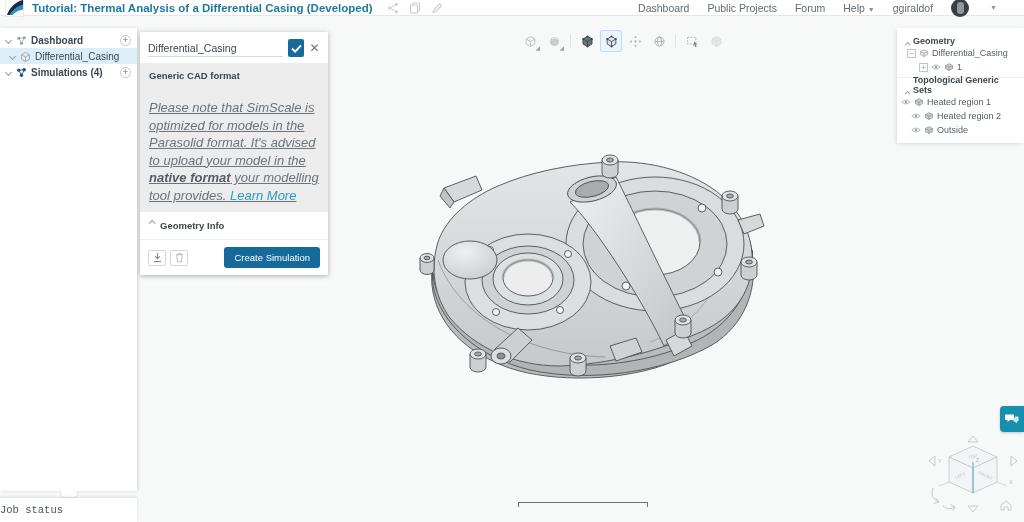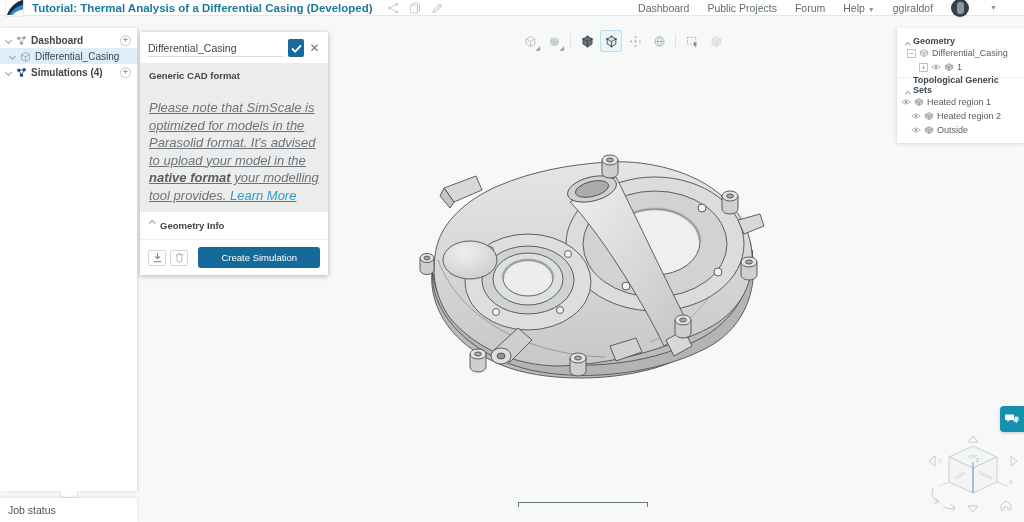--- a/index.html
+++ b/index.html
@@ -25,21 +25,21 @@
   .side-row.head { font-weight:bold; }
   .side-row.selected { background:#ddeef8; }
   .chev { display:inline-block; width:5px; height:5px; border-left:1.4px solid #97a1a7; border-bottom:1.4px solid #97a1a7; flex:0 0 auto; }
   .chev.up { transform:rotate(135deg) translate(0,-1px); }
   .chev.down { transform:rotate(-45deg); }
   .plus-btn { width:11px; height:11px; border:1px solid #c3c9cc; border-radius:50%; color:#9aa3a8; font-size:9px; line-height:9px; text-align:center; flex:0 0 auto; cursor:pointer; background:#fff; }
   .mini-ic { width:11px; height:11px; margin:0 4px 0 5px; flex:0 0 auto; }
   .side-handle { position:absolute; left:60px; top:491px; width:18px; height:7px; background:#fff; border:1px solid #e2e4e5; border-top:none; border-radius:0 0 4px 4px; z-index:21; }
 
   
-  .jobstatus { position:absolute; left:0; top:498px; width:137px; height:24px; background:#fff; box-shadow:0 -1px 3px rgba(0,0,0,.10); z-index:22; display:flex; align-items:center; padding-left:8px; font-size:10.5px; color:#4a545a; }
+  .jobstatus { position:absolute; left:0; top:498px; width:137px; height:24px; background:#fff; box-shadow:0 -1px 3px rgba(0,0,0,.10); z-index:22; display:flex; align-items:center; padding-left:0; font-size:10.5px; color:#4a545a;font-family:Liberation Mono, monospace; }
 
   
   .viewport { position:absolute; left:137px; top:28px; width:887px; height:494px; background:#f7f8f8; }
 
   
   .toolbar { position:absolute; left:383px; top:3px; display:flex; align-items:center; gap:4px; }
   .tool { width:20px; height:20px; display:flex; align-items:center; justify-content:center; position:relative; border-radius:2px; cursor:pointer; }
   .tool.selected { background:#eaf4fb; box-shadow:0 0 0 1px #bcdcef; }
   .tool .dd { position:absolute; right:0px; bottom:0px; font-size:6px; color:#9aa3a8; line-height:6px; }
   .tool.disabled { opacity:.35; }
@@ -53,21 +53,21 @@
   .gd-close { width:16px; height:16px; border:none; background:none; color:#6a747a; font-size:12px; line-height:14px; cursor:pointer; }
   .gd-info { background:#ececec; padding:7px 9px 8px 9px; }
   .gd-info-title { font-size:9.5px; font-weight:bold; color:#3c464c; margin-bottom:18px; }
   .gd-info-body { font-size:13px; font-style:italic; color:#6a747a; line-height:1.35;text-decoration:underline; }
   .gd-info-body b { color:#555e64; }
   .gd-link { color:#2b9cc6; cursor:pointer; text-decoration:none; }
   .gd-section { display:flex; align-items:flex-start; gap:6px; padding:8px 9px; border-bottom:1px solid #eceeef; cursor:pointer; }
   .gd-section-label { font-size:9.5px; font-weight:bold; color:#3c464c; }
   .gd-footer { display:flex; align-items:center; gap:4px; padding:7px 8px; }
   .gd-iconbtn { width:18px; height:16px; border:1px solid #d3d7d9; border-radius:2px; background:#fff; display:flex; align-items:center; justify-content:center; cursor:pointer; }
-  .gd-create { margin-left:auto; background:#16699b; color:#fff; border:none; border-radius:3px; font-size:9.5px; font-family:"Liberation Sans",sans-serif; padding:5px 23px; cursor:pointer; }
+  .gd-create { margin-left:auto; background:#16699b; color:#fff; border:none; border-radius:3px; font-size:9.5px; font-family:"Liberation Sans",sans-serif; padding:5px 10px; cursor:pointer; }
 
   
   .right-tree { position:absolute; right:0; top:0; width:127px; background:#fff; box-shadow:-1px 1px 4px rgba(0,0,0,.12); z-index:10; padding:4px 0 6px 0; }
   .rt-row { display:flex; align-items:center; height:14px; font-size:9px; color:#555e64; padding:0 4px; cursor:pointer; }
   .rt-row.head { font-weight:bold; color:#3c464c;align-items:flex-end; }
   .rt-row .chev { width:4px; height:4px; margin:0 4px; }
   .tbox { width:9px; height:9px; border:1px solid #bfc5c8; background:#fff; color:#8a9499; font-size:8px; line-height:7px; text-align:center; flex:0 0 auto; margin-right:3px; cursor:pointer; }
   .rt-div { height:1px; background:#eceeef; margin:3px 0; }
   .rt-ic { width:10px; height:8px; margin-right:3px; flex:0 0 auto; }
 

